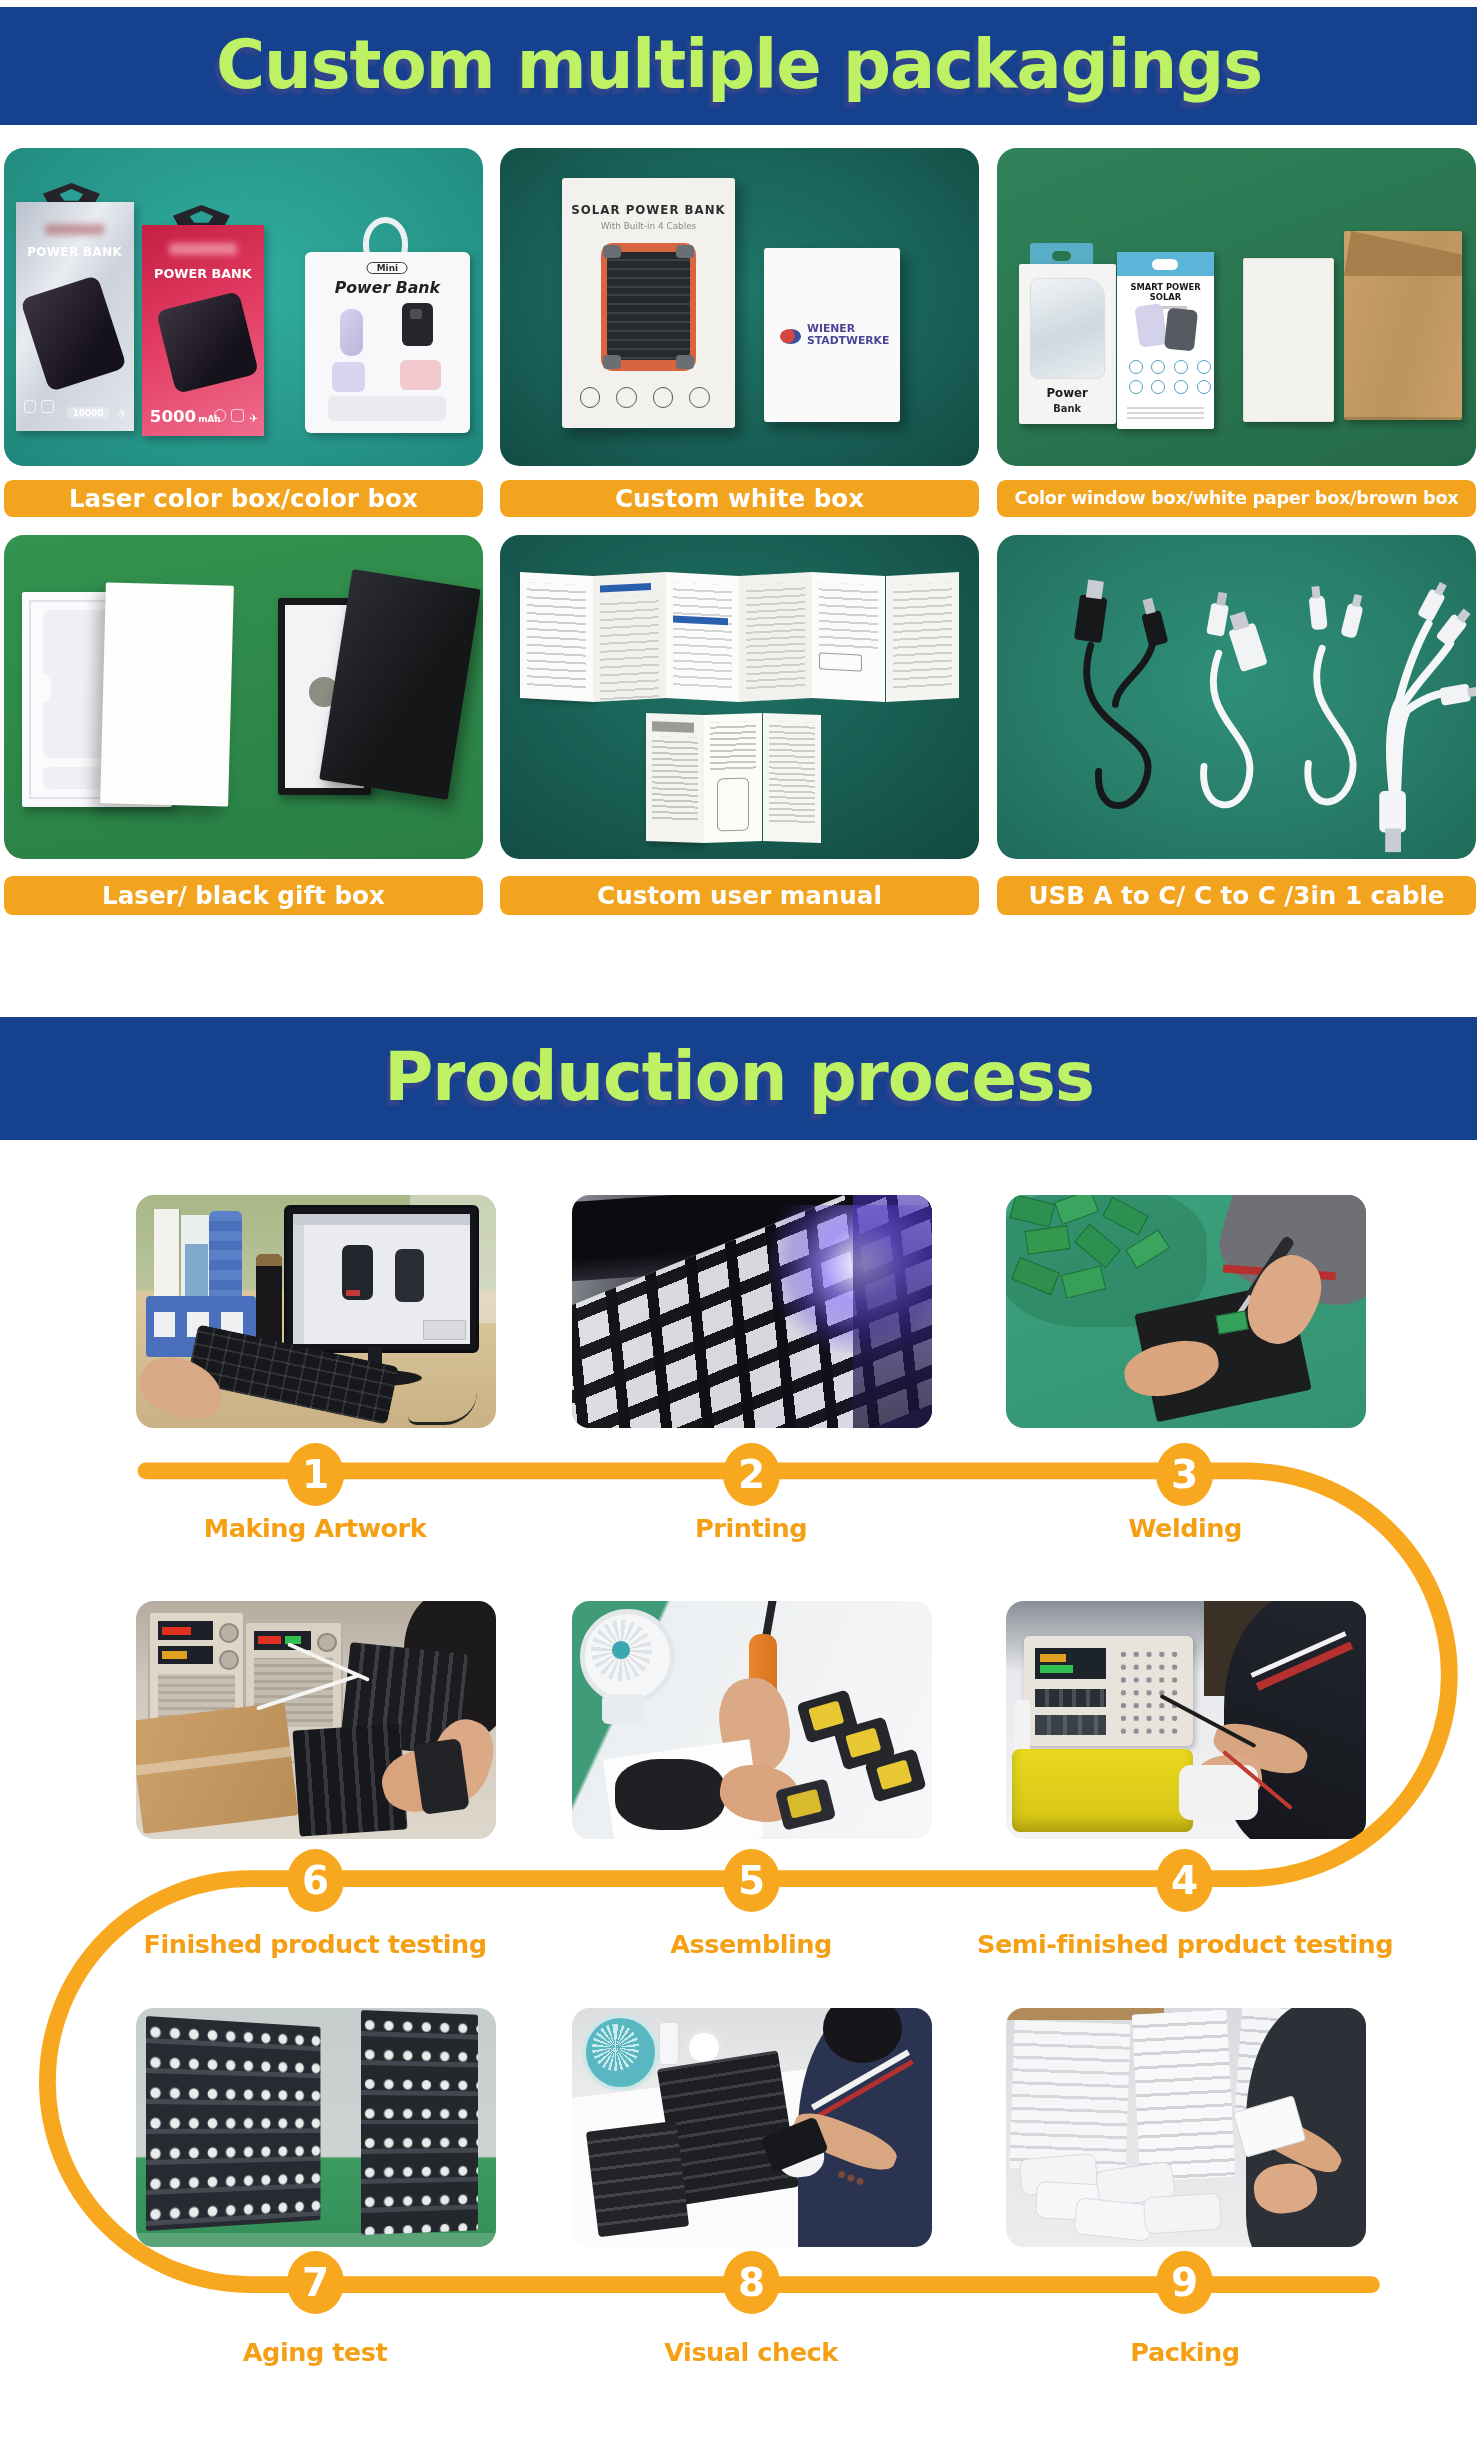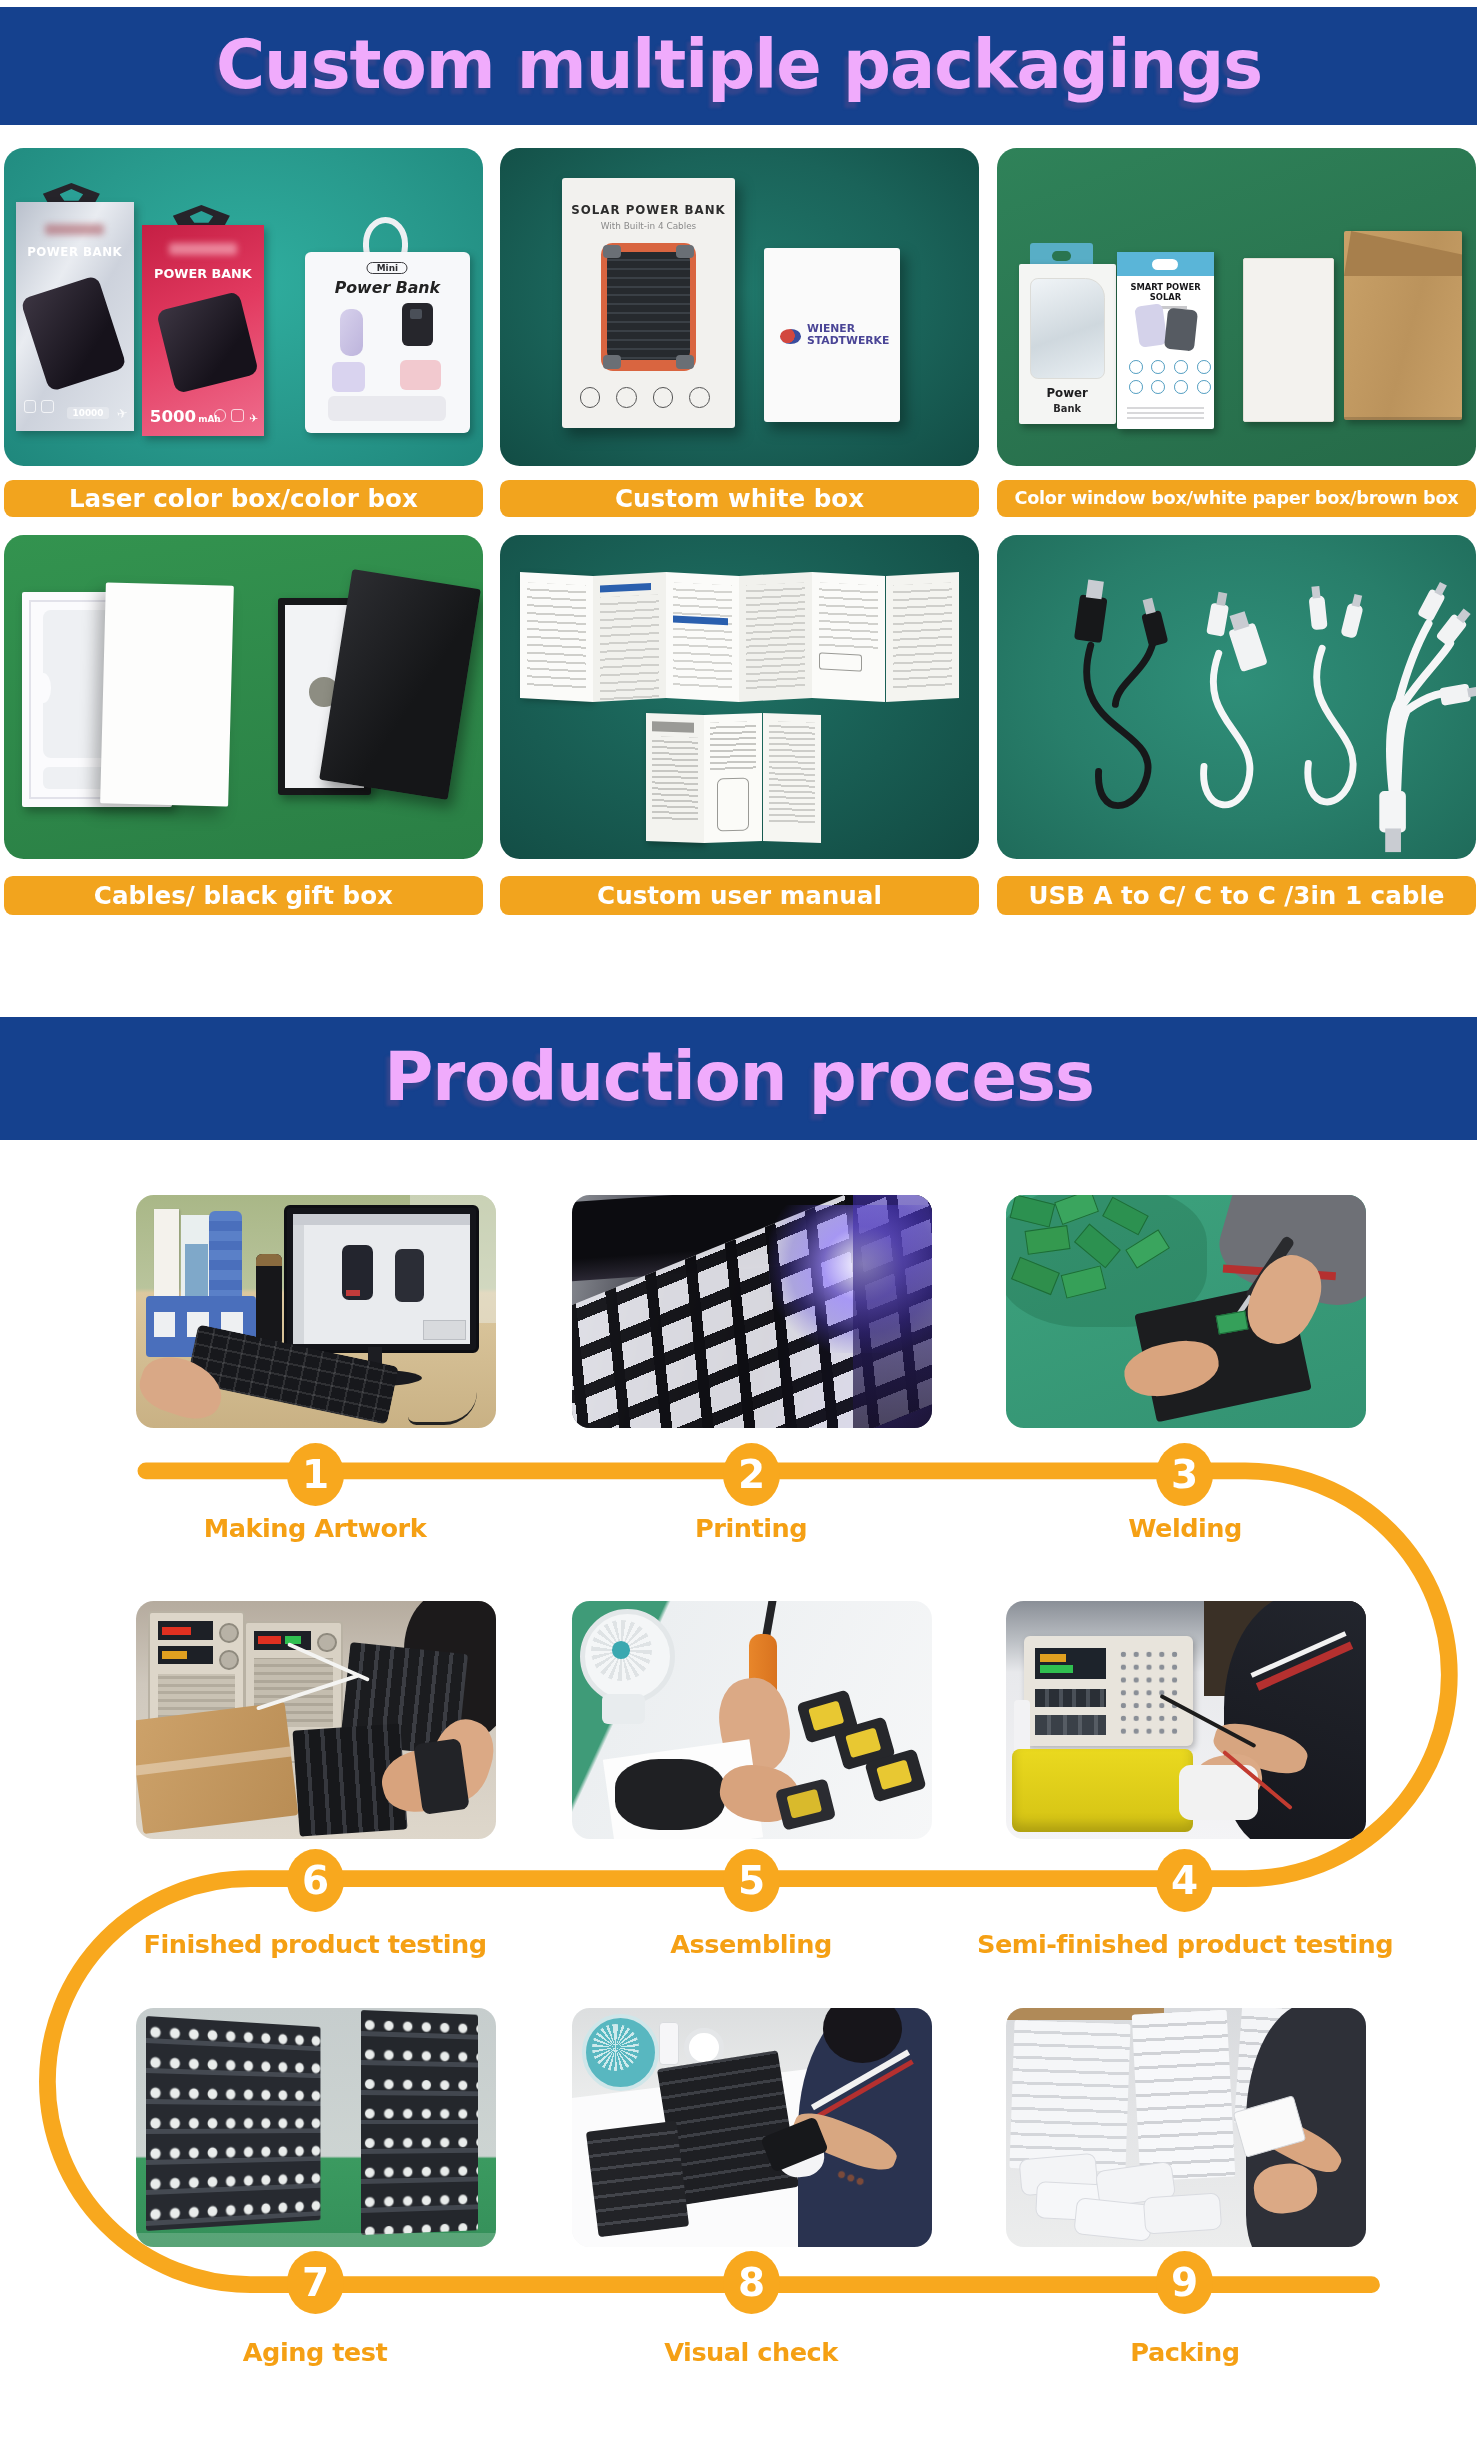--- a/index.html
+++ b/index.html
@@ -1,19 +1,19 @@
 <!DOCTYPE html>
 <html><head>
 <meta charset="utf-8">
 <style>
   html,body{margin:0;padding:0;background:#fff;}
   .page{position:relative;width:1478px;height:2460px;background:#fff;overflow:hidden;
         font-family:"DejaVu Sans","Liberation Sans",sans-serif;}
   .abs{position:absolute;}
-  .banner{position:absolute;left:0;width:1478px;background:#15418e;color:#f0abfc;
+  .banner{position:absolute;left:0;width:1478px;background:#15418e;color:#bef264;
           text-align:center;font-weight:bold;letter-spacing:-1px;
           text-shadow:-3.9px 5.9px 3px rgba(84,74,140,.45);}
   .photo{position:absolute;border-radius:19.7px;overflow:hidden;}
   .scene{position:relative;width:100%;height:100%;}
   .plabel{position:absolute;height:37px;line-height:37px;border-radius:8.9px;background:#f2a41e;
           color:#fff;font-weight:bold;font-size:24.6px;text-align:center;white-space:nowrap;}
   .plabel.small{font-size:17.7px;letter-spacing:-0.3px;}
   .plabel.r2{height:39px;line-height:39px;}
   .num{position:absolute;width:57px;height:63px;border-radius:50%;background:#f8a81e;color:#fff;
        font-weight:bold;font-size:39px;display:flex;align-items:center;justify-content:center;z-index:6;}
@@ -257,21 +257,21 @@
         <g transform="rotate(80 466 162)">
             <rect x="457" y="148" width="18" height="30" rx="4" fill="#f2f3f4"></rect>
             <rect x="462" y="138" width="9" height="12" fill="#c9ccd2"></rect>
           </g>
         <rect x="388" y="260" width="27" height="42" rx="5" fill="#f4f5f6"></rect>
         <rect x="394" y="298" width="16" height="24" fill="#c9ccd2"></rect>
       </g>
     </svg>
   </div>
 
-  <div class="plabel r2" style="left:3.9px;top:876px;width:479px;">Cables/ black gift box</div>
+  <div class="plabel r2" style="left:3.9px;top:876px;width:479px;">Laser/ black gift box</div>
   <div class="plabel r2" style="left:500px;top:876px;width:479px;">Custom user manual</div>
   <div class="plabel r2" style="left:997px;top:876px;width:479px;">USB A to C/ C to C /3in 1 cable</div>
 
   <div class="banner" style="top:1017px;height:123px;font-size:67px;line-height:121px;">Production process</div>
 
   <svg class="flow" width="1478" height="2460" viewBox="0 0 1500 2497">
     <path d="M 148 1493 H 1264 A 207 207 0 0 1 1264 1907 H 254 A 206 206 0 0 0 254 2319 H 1392" fill="none" stroke="#f8a81e" stroke-width="17" stroke-linecap="round"></path>
   </svg>
 
   <div class="photo" style="left:136px;top:1195px;width:360px;height:233px;border-radius:17.7px;background:linear-gradient(180deg,#a9b787 0%,#b9c49c 40%,#dcc89f 42%,#c9b184 100%);">

